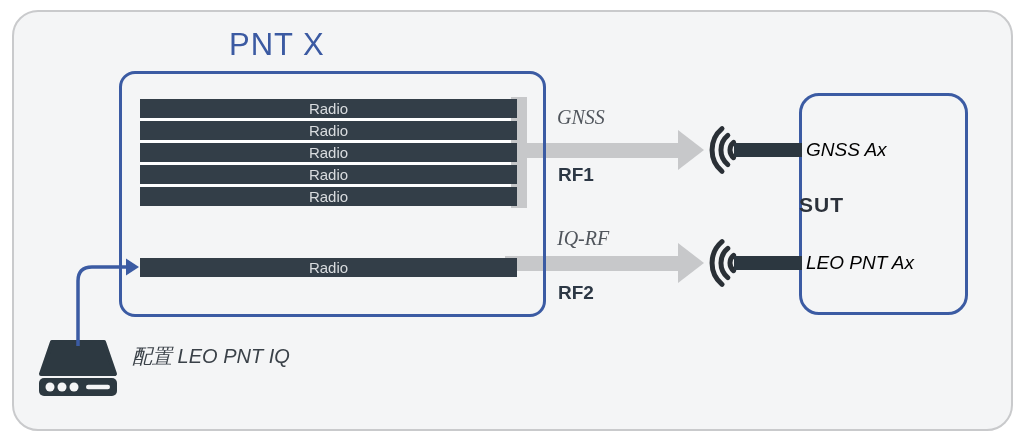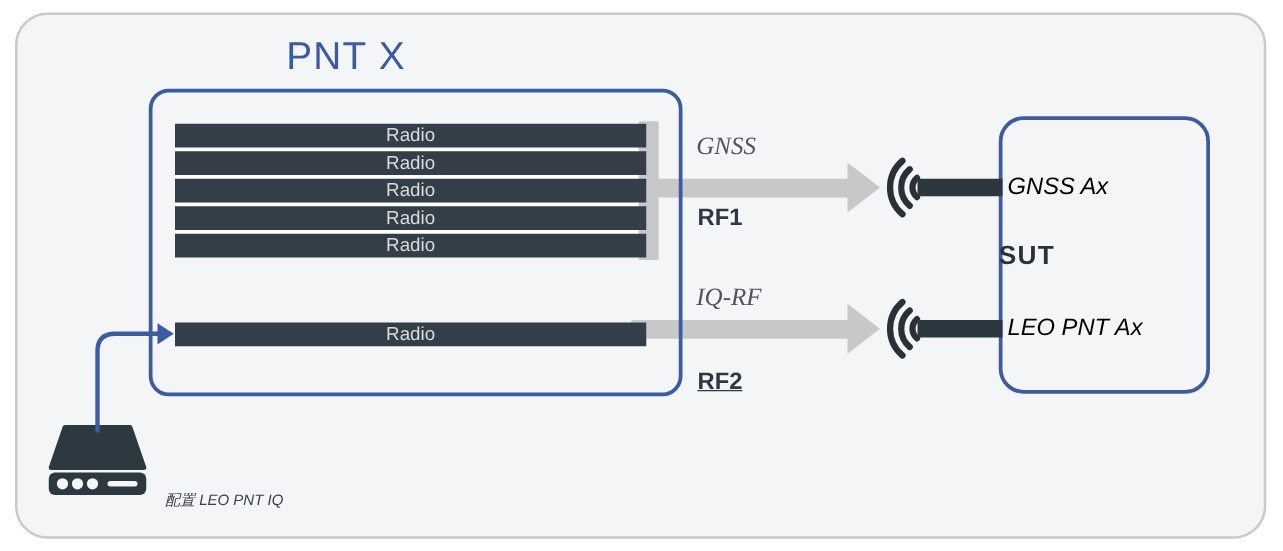--- a/index.html
+++ b/index.html
@@ -33,22 +33,22 @@
   .sig-label{font-style:italic;font-size:20px;color:#50555c;z-index:4;font-family:Liberation Serif, serif;}
   .port-label{font-weight:bold;font-size:19px;color:#2d3845;z-index:4;}
 
   .antenna-feed{background:#2c3740;height:14px;width:68px;z-index:6;}
   .wifi{z-index:4;}
 
   .sut-ax{font-style:italic;font-size:19px;color:#000000;z-index:6;}
   .sut-name{left:799px;top:193px;width:163px;text-align:left;font-weight:bold;
             font-size:21px;color:#2b313a;z-index:6;letter-spacing:1px;}
 
-  .hdd-caption{left:132px;top:343px;font-style:italic;font-size:12px;line-height:26px;
-               color:#3a4148;z-index:4;margin-top:44px;}
+  .hdd-caption{left:132px;top:343px;font-style:italic;font-size:20px;line-height:26px;
+               color:#3a4148;z-index:4;}
   .conn{z-index:6;}
 </style>
 </head>
 <body>
 
 <div class="stage">
 
   <div class="abs card"></div>
 
   <div class="abs pntx-title">PNT X</div>
@@ -67,21 +67,21 @@
 
   <div class="abs shaft" style="left:520px;top:143px;width:161px;"></div>
   <div class="abs arrowhead" style="left:678px;top:130px;"></div>
 
   <div class="abs shaft" style="left:505px;top:256px;width:176px;"></div>
   <div class="abs arrowhead" style="left:678px;top:243px;"></div>
 
   <div class="abs sig-label" style="left:557px;top:106px;">GNSS</div>
   <div class="abs port-label" style="left:558px;top:164px;">RF1</div>
   <div class="abs sig-label" style="left:557px;top:227px;">IQ-RF</div>
-  <div class="abs port-label" style="left:558px;top:295px;text-decoration:underline;">RF2</div>
+  <div class="abs port-label" style="left:558px;top:282px;">RF2</div>
 
   <svg class="abs wifi" style="left:702px;top:118px;" width="40" height="64" viewBox="0 0 40 64">
     <g fill="none" stroke="#2a3036" stroke-width="5" stroke-linecap="round">
       <path d="M 31.6 24.3 A 10 10 0 0 0 31.6 39.7"></path>
       <path d="M 25.8 17.4 A 19 19 0 0 0 25.8 46.6"></path>
       <path d="M 20 10.6 A 28 28 0 0 0 20 53.4"></path>
     </g>
   </svg>
   <svg class="abs wifi" style="left:702px;top:231px;" width="40" height="64" viewBox="0 0 40 64">
     <g fill="none" stroke="#2a3036" stroke-width="5" stroke-linecap="round">

